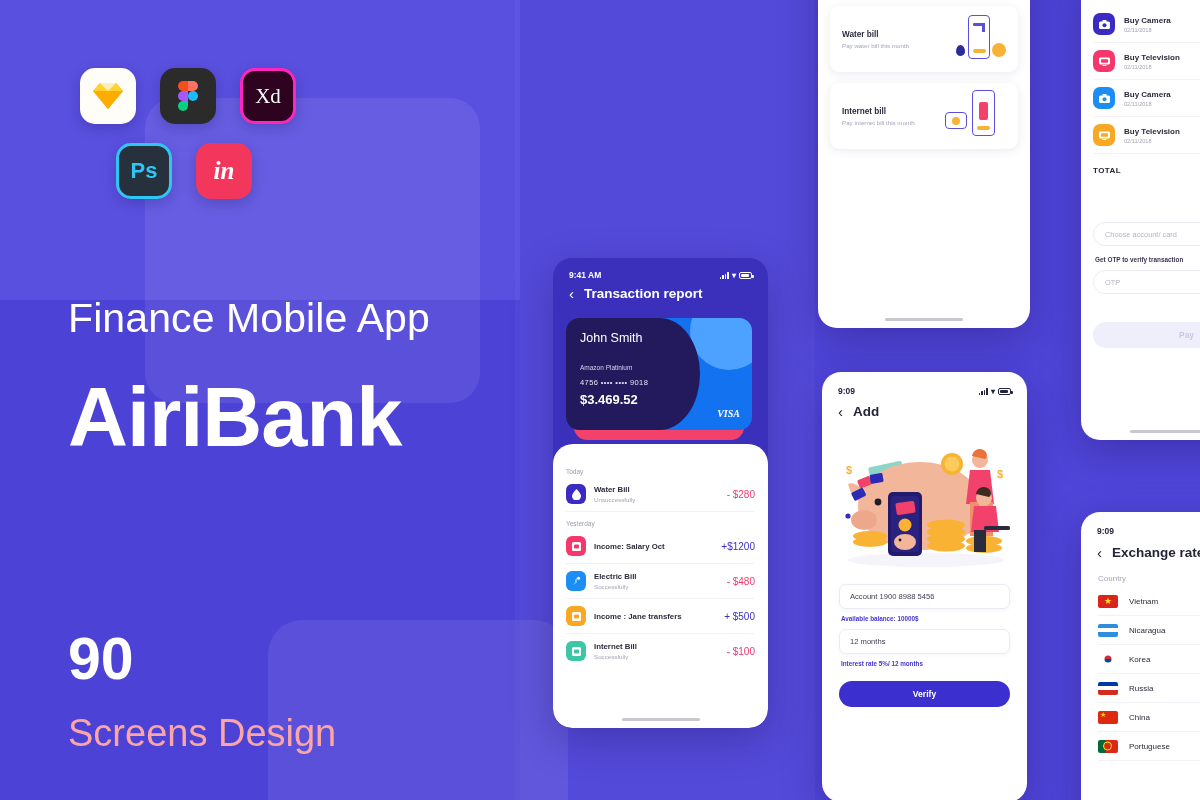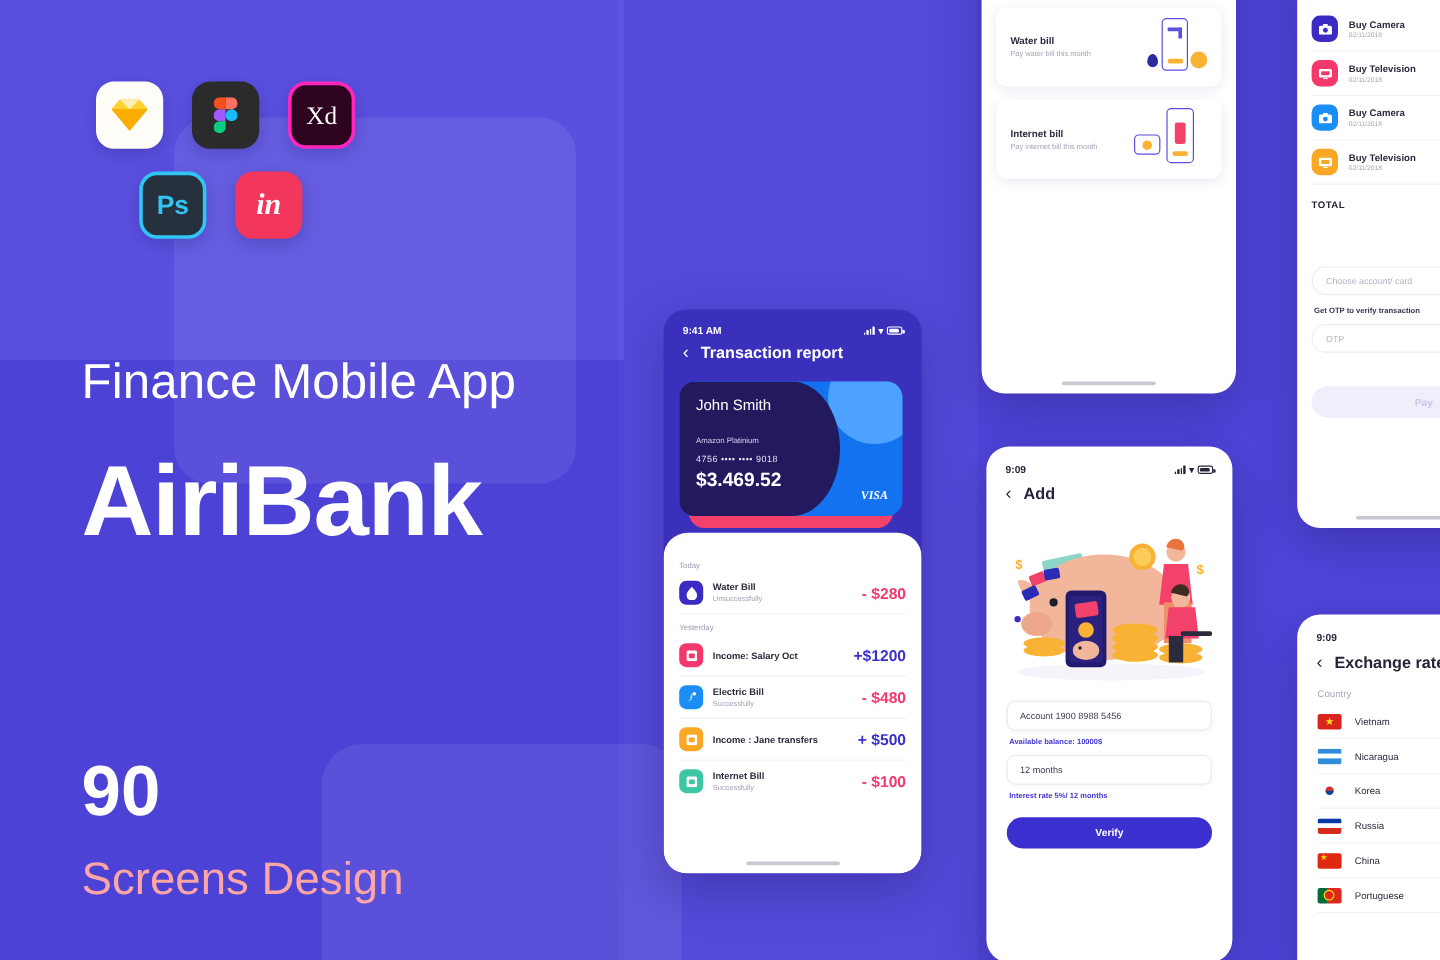--- a/index.html
+++ b/index.html
@@ -84,37 +84,37 @@
      background:#1272f0; }
   .cc-dark { position:absolute; left:0; top:0; width:72%; height:100%;
      background:#231a5e; border-radius:13px 60% 60% 13px/13px 100% 100% 13px; }
   .cc-circle { position:absolute; right:-16px; top:-26px; width:78px; height:78px;
      border-radius:50%; background:#4da2ff; }
   .cc-name { position:absolute; left:14px; top:13px; font-size:12.5px; color:#fff;
      font-weight:400; }
   .cc-type { position:absolute; left:14px; top:46px; font-size:6.5px; color:#d6d2f0; }
   .cc-num { position:absolute; left:14px; top:60px; font-size:7.5px; color:#e6e3f5;
      letter-spacing:.4px; }
-  .cc-bal { position:absolute; left:14px; top:74px; font-size:16px; color:#fff;
+  .cc-bal { position:absolute; left:14px; top:74px; font-size:13px; color:#fff;
      font-weight:700; }
   .cc-visa { position:absolute; right:12px; bottom:11px; font-size:10px; color:#fff;
      font-weight:700; font-style:italic; font-family:"Liberation Serif",serif; }
 
   .tx-list { position:absolute; left:0; right:0; top:196px; bottom:16px;
      padding:6px 13px 0 13px; }
   .tx-daylabel { font-size:6.5px; color:#9b9ab0; margin:8px 0 2px 0; }
   .tx-row { display:flex; align-items:center; gap:8px; padding:7px 0;
      border-bottom:1px solid #f0f0f5; }
   .tx-row:last-child { border-bottom:none; }
   .tx-ico { width:20px; height:20px; border-radius:6px; flex:0 0 20px;
      display:flex; align-items:center; justify-content:center; color:#fff; font-size:9px;}
   .tx-mid { flex:1; min-width:0; }
   .tx-name { font-size:7.8px; font-weight:700; color:#2b2b3d; white-space:nowrap; }
   .tx-state { font-size:6.2px; color:#a3a2b5; margin-top:1.5px; }
-  .tx-amt { font-size:13px; font-weight:700; white-space:nowrap; }
+  .tx-amt { font-size:10px; font-weight:400; white-space:nowrap; }
   .amt-neg { color:#f4386c; }
   .amt-pos { color:#3b2fc9;text-align:center; }
 
   
   #phone-bills { left:818px; top:-120px; width:212px; height:448px;
      border-radius:19px; background:#fff; }
   .bill-list { position:absolute; left:0; right:0; top:126px; padding:0 12px; }
   .bill-card { background:#fff; border-radius:9px; box-shadow:0 2px 10px rgba(60,50,130,.10);
      padding:11px 12px; margin-bottom:11px; display:flex; align-items:center;
      justify-content:space-between; height:66px; }

